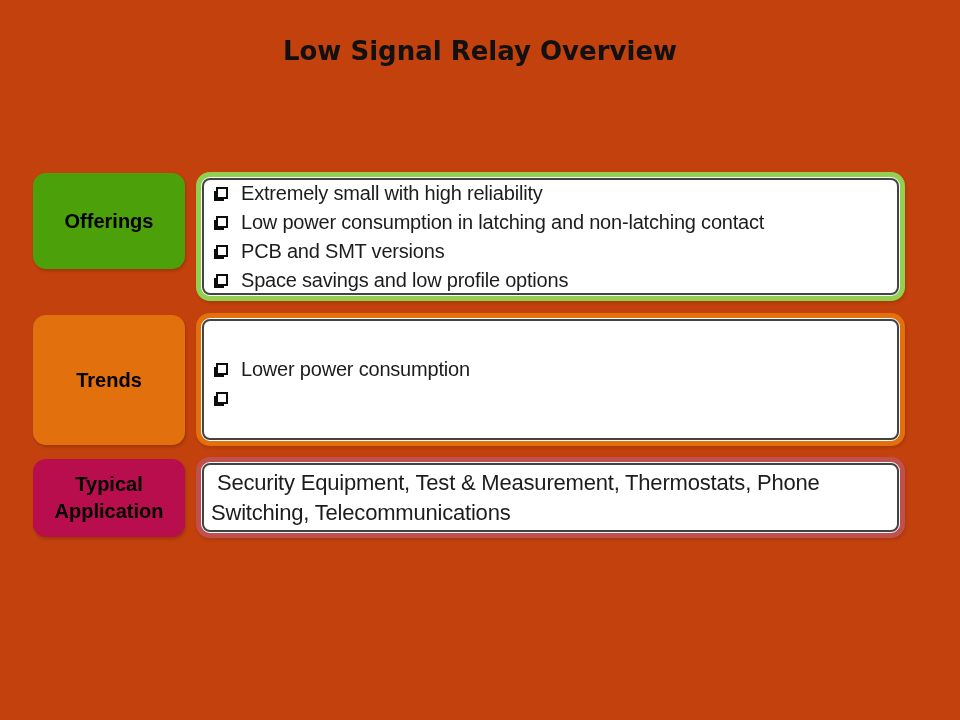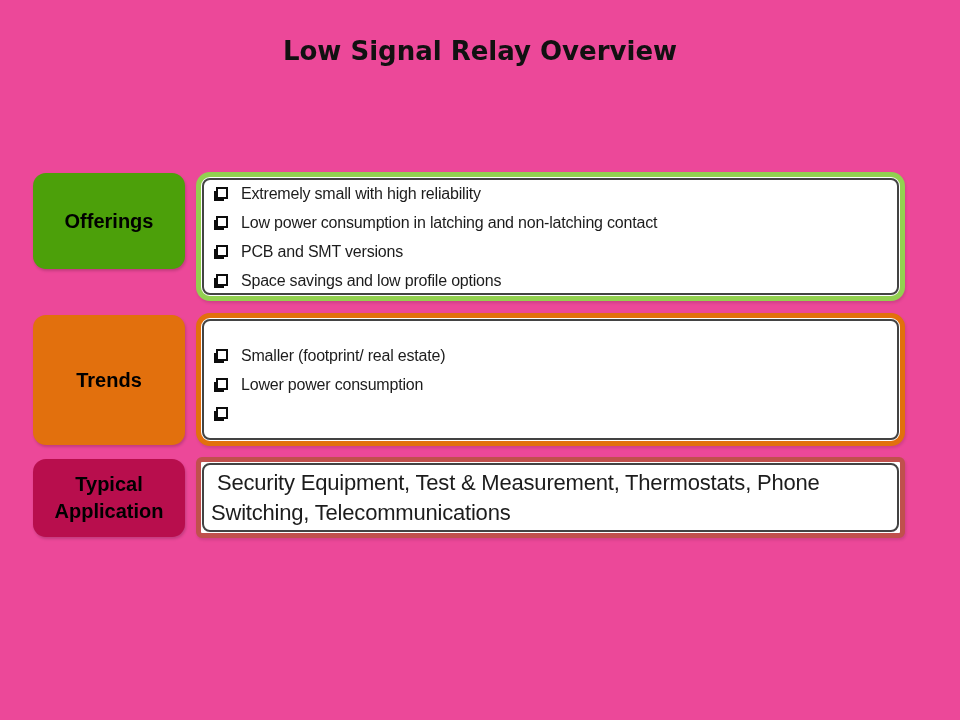--- a/index.html
+++ b/index.html
@@ -3,21 +3,21 @@
 <meta charset="utf-8">
 <style>
   * { margin: 0; padding: 0; box-sizing: border-box; }
   html, body { width: 960px; height: 720px; }
   body {
     font-family: "Liberation Sans", sans-serif;
     background: #ffffff;
     position: relative;
     overflow: hidden;
   }
-  .slide { position: absolute; inset: 0; background: #ec4899; }
+  .slide { position: absolute; inset: 0; background: #c2410c; }
 
   .slide-title {
     position: absolute;
     top: 36px; left: 0; width: 100%;
     text-align: center;
     font-family: "DejaVu Sans", "Liberation Sans", sans-serif;
     font-weight: bold;
     font-size: 26px;
     color: #111111;
     letter-spacing: 0px;
@@ -44,38 +44,38 @@
     position: absolute;
     left: 196px; width: 709px;
     border-style: solid;
     border-width: 5px;
     border-radius: 14px;
     background: #ffffff;
     box-shadow: 1px 2px 3px rgba(0,0,0,0.12);
   }
   #content-offerings   { top: 172px; height: 129px; border-color: #92D050; }
   #content-trends      { top: 313px; height: 133px; border-color: #E2700D; }
-  #content-application { top: 457px; height: 81px;  border-color: #C0504D; border-radius: 6px; }
+  #content-application { top: 457px; height: 81px;  border-color: #C0504D; }
 
   .content-inner {
     position: absolute;
     inset: 1px;
     border: 2px solid #434343;
     border-radius: 8px;
     display: flex;
     flex-direction: column;
     justify-content: center;
     padding: 2px 6px 2px 7px;
   }
 
   .bullet-item {
     display: flex;
     align-items: flex-start;
     line-height: 29px;
-    font-size: 16px;
+    font-size: 20px;
     color: #1c1c1c;
   }
   .bullet-square {
     flex: none;
     width: 12px; height: 12px;
     margin: 8px 13px 0 5px;
     background: #ffffff;
     border: 2px solid #0c0c0c;
     box-shadow: -3px 3px 0 -1px #0c0c0c;
   }
@@ -118,24 +118,20 @@
       </div>
     </div>
   </div>
 
   <div class="label-box" id="label-trends" style="background-color: rgb(226, 112, 13);">Trends</div>
 
   <div class="content-box" id="content-trends" style="border-color: rgb(226, 112, 13);">
     <div class="content-inner">
       <div class="bullet-item">
         <span class="bullet-square"></span>
-        <span class="item-text">Smaller (footprint/ real estate)</span>
-      </div>
-      <div class="bullet-item">
-        <span class="bullet-square"></span>
         <span class="item-text">Lower power consumption</span>
       </div>
       <div class="bullet-item">
         <span class="bullet-square"></span>
       </div>
     </div>
   </div>
 
   <div class="label-box" id="label-application" style="background-color: rgb(184, 14, 77);">Typical Application</div>
 

